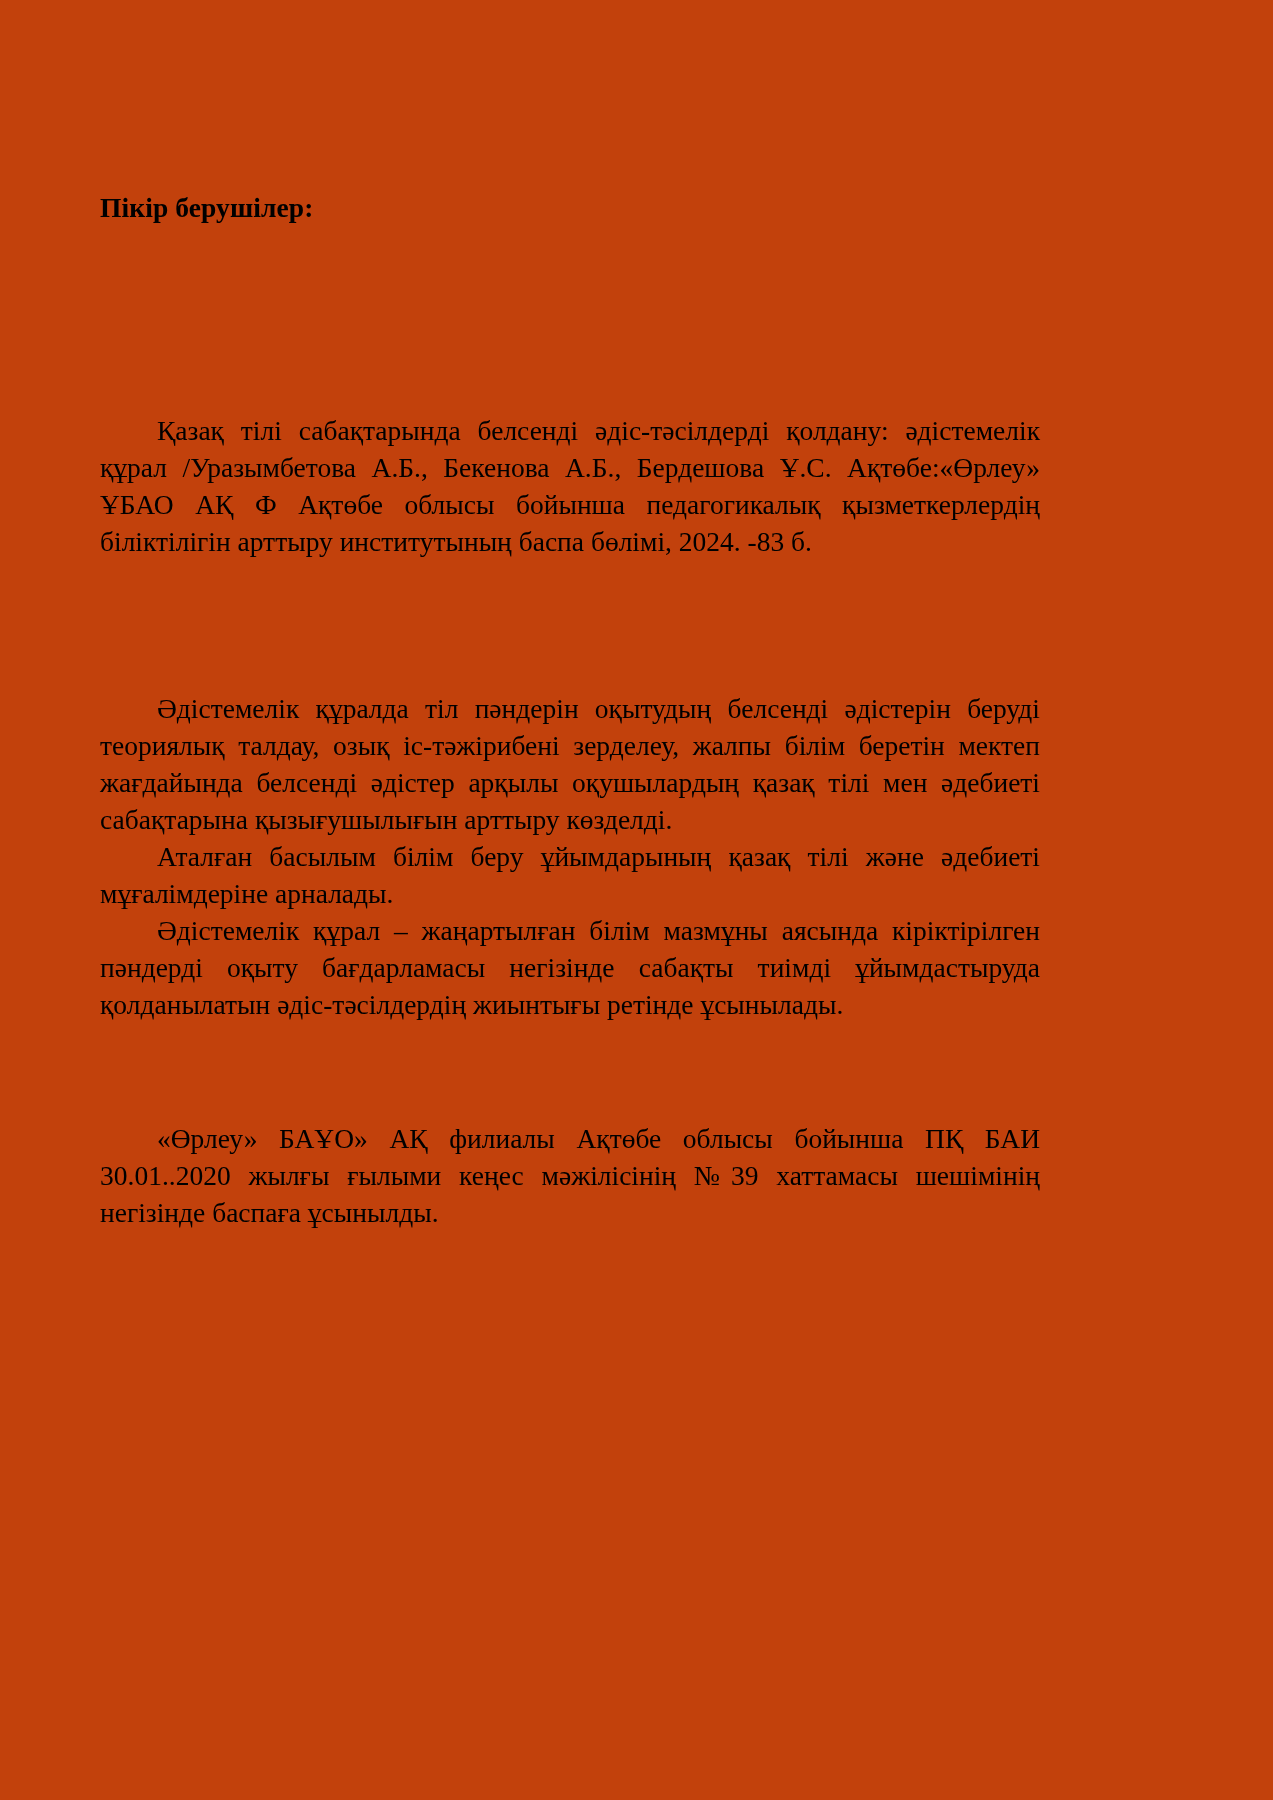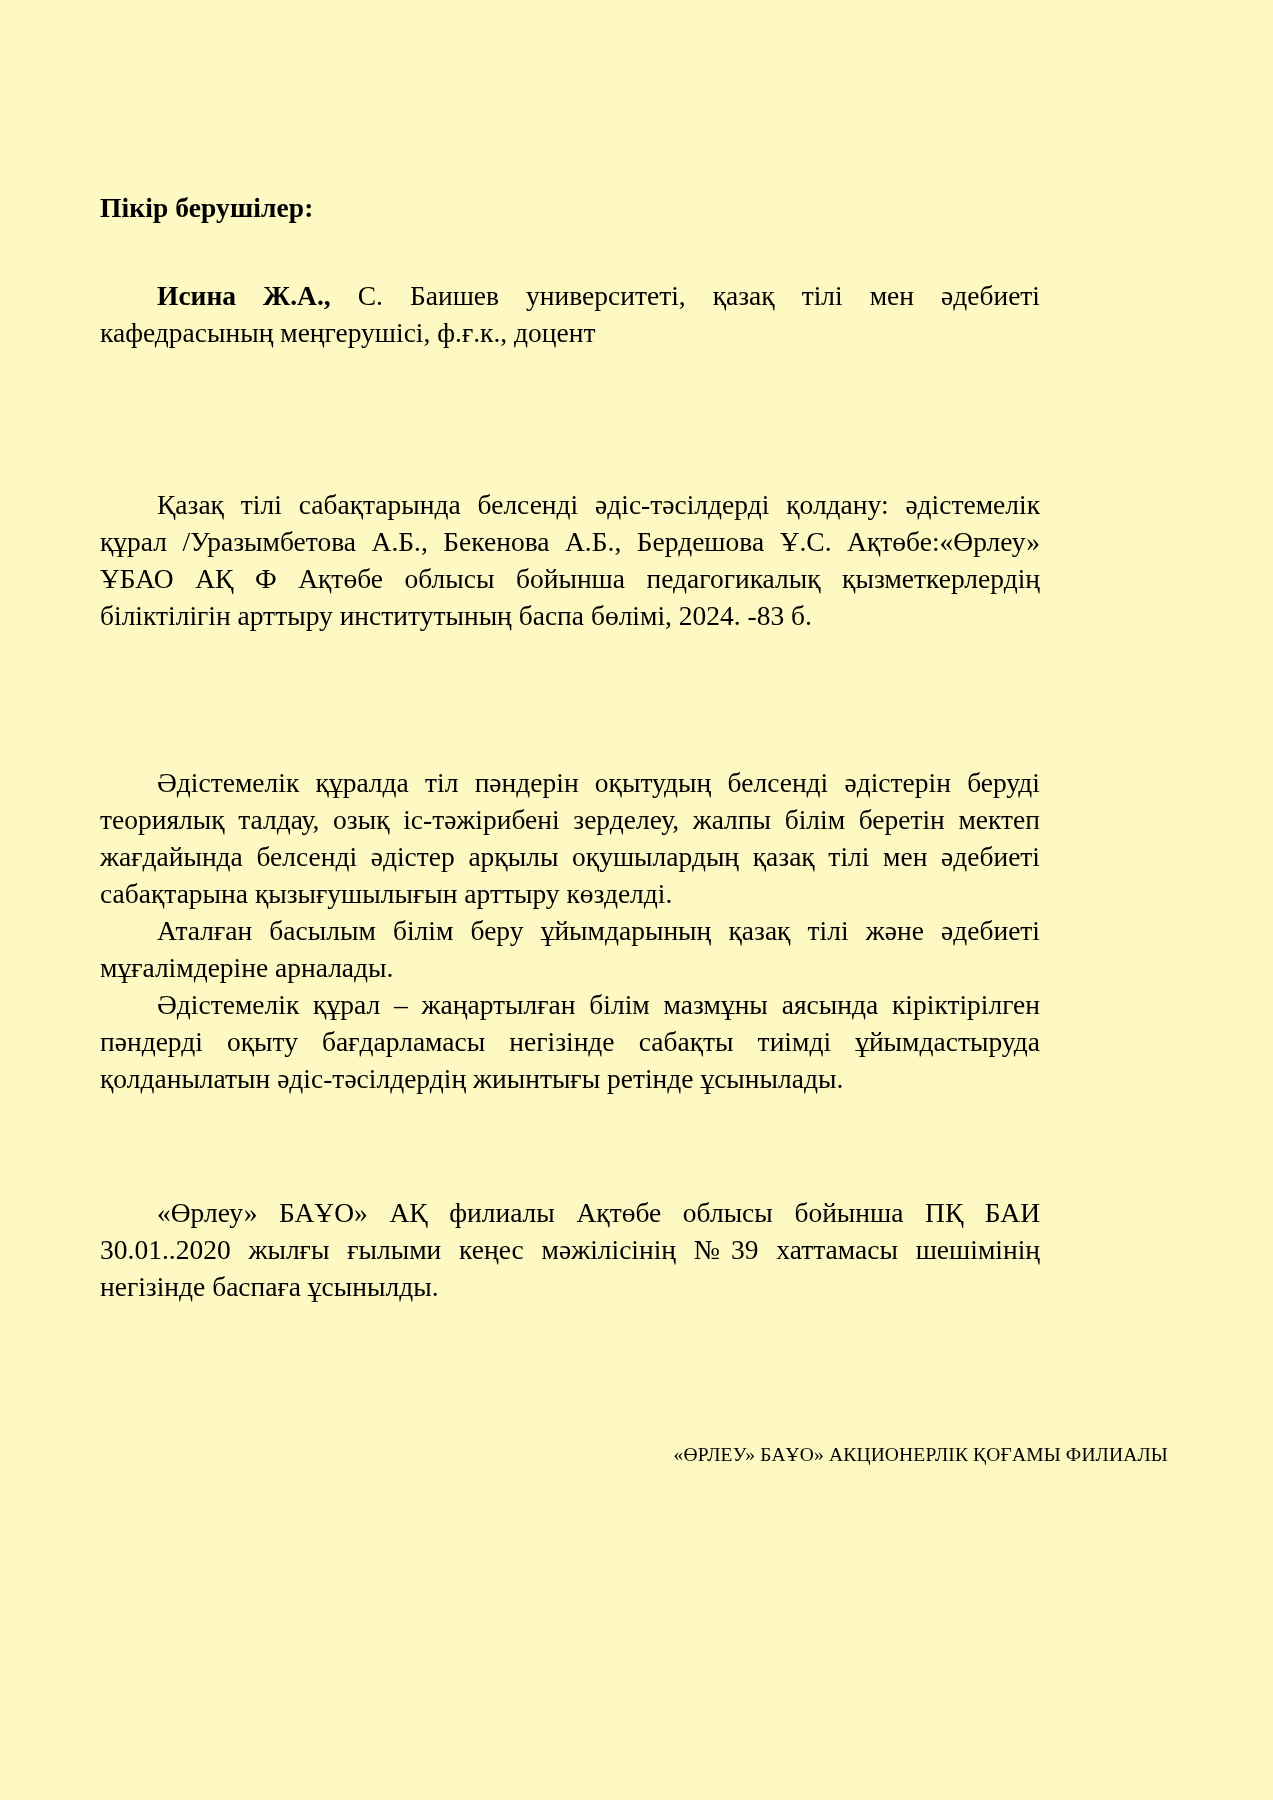--- a/index.html
+++ b/index.html
@@ -9,21 +9,21 @@
     background: #ffffff;
   }
   body {
     font-family: "Liberation Serif", "DejaVu Serif", serif;
     color: #000000;
   }
   .page {
     position: relative;
     width: 1273px;
     height: 1800px;
-    background: #fef9c3;
+    background: #c2410c;
     box-sizing: border-box;
     overflow: hidden;
   }
   .content {
     position: absolute;
     left: 100px;
     top: 0;
     width: 940px;
   }
 
@@ -93,21 +93,20 @@
 <body>
 
 <div class="page">
 
   <div class="content">
 
     <p class="heading">Пікір берушілер:</p>
 
     <div class="gap-reviewers"></div>
 
-    <p class="para indent noj"><span class="lead">Исина Ж.А.,</span> <span>С. Баишев университеті, қазақ тілі мен әдебиеті кафедрасының меңгерушісі, ф.ғ.к., доцент</span></p>
 
 
     <div class="gap-after-reviewers"></div>
 
     <div class="block-biblio">
       <p class="para indent noj">Қазақ тілі сабақтарында белсенді әдіс-тәсілдерді қолдану: әдістемелік құрал /Уразымбетова А.Б., Бекенова А.Б., Бердешова Ұ.С. Ақтөбе:«Өрлеу» ҰБАО АҚ Ф Ақтөбе облысы бойынша педагогикалық қызметкерлердің біліктілігін арттыру институтының баспа бөлімі, 2024. -83 б.</p>
     </div>
 
     <div class="gap-after-biblio"></div>
 
@@ -117,16 +116,15 @@
       <p class="para indent noj">Әдістемелік құрал – жаңартылған білім мазмұны аясында кіріктірілген пәндерді оқыту бағдарламасы негізінде сабақты тиімді ұйымдастыруда қолданылатын әдіс-тәсілдердің жиынтығы ретінде ұсынылады.</p>
     </div>
 
     <div class="gap-after-annotation"></div>
 
     <p class="para indent noj">«Өрлеу» БАҰО» АҚ филиалы Ақтөбе облысы бойынша ПҚ БАИ 30.01..2020 жылғы ғылыми кеңес мәжілісінің №39 хаттамасы шешімінің негізінде баспаға ұсынылды.</p>
 
   </div>
 
   <div class="footer">
-    <span class="footer-line">«ӨРЛЕУ» БАҰО» АКЦИОНЕРЛІК ҚОҒАМЫ ФИЛИАЛЫ</span>
   </div>
 
 </div>
 
 </body></html>

